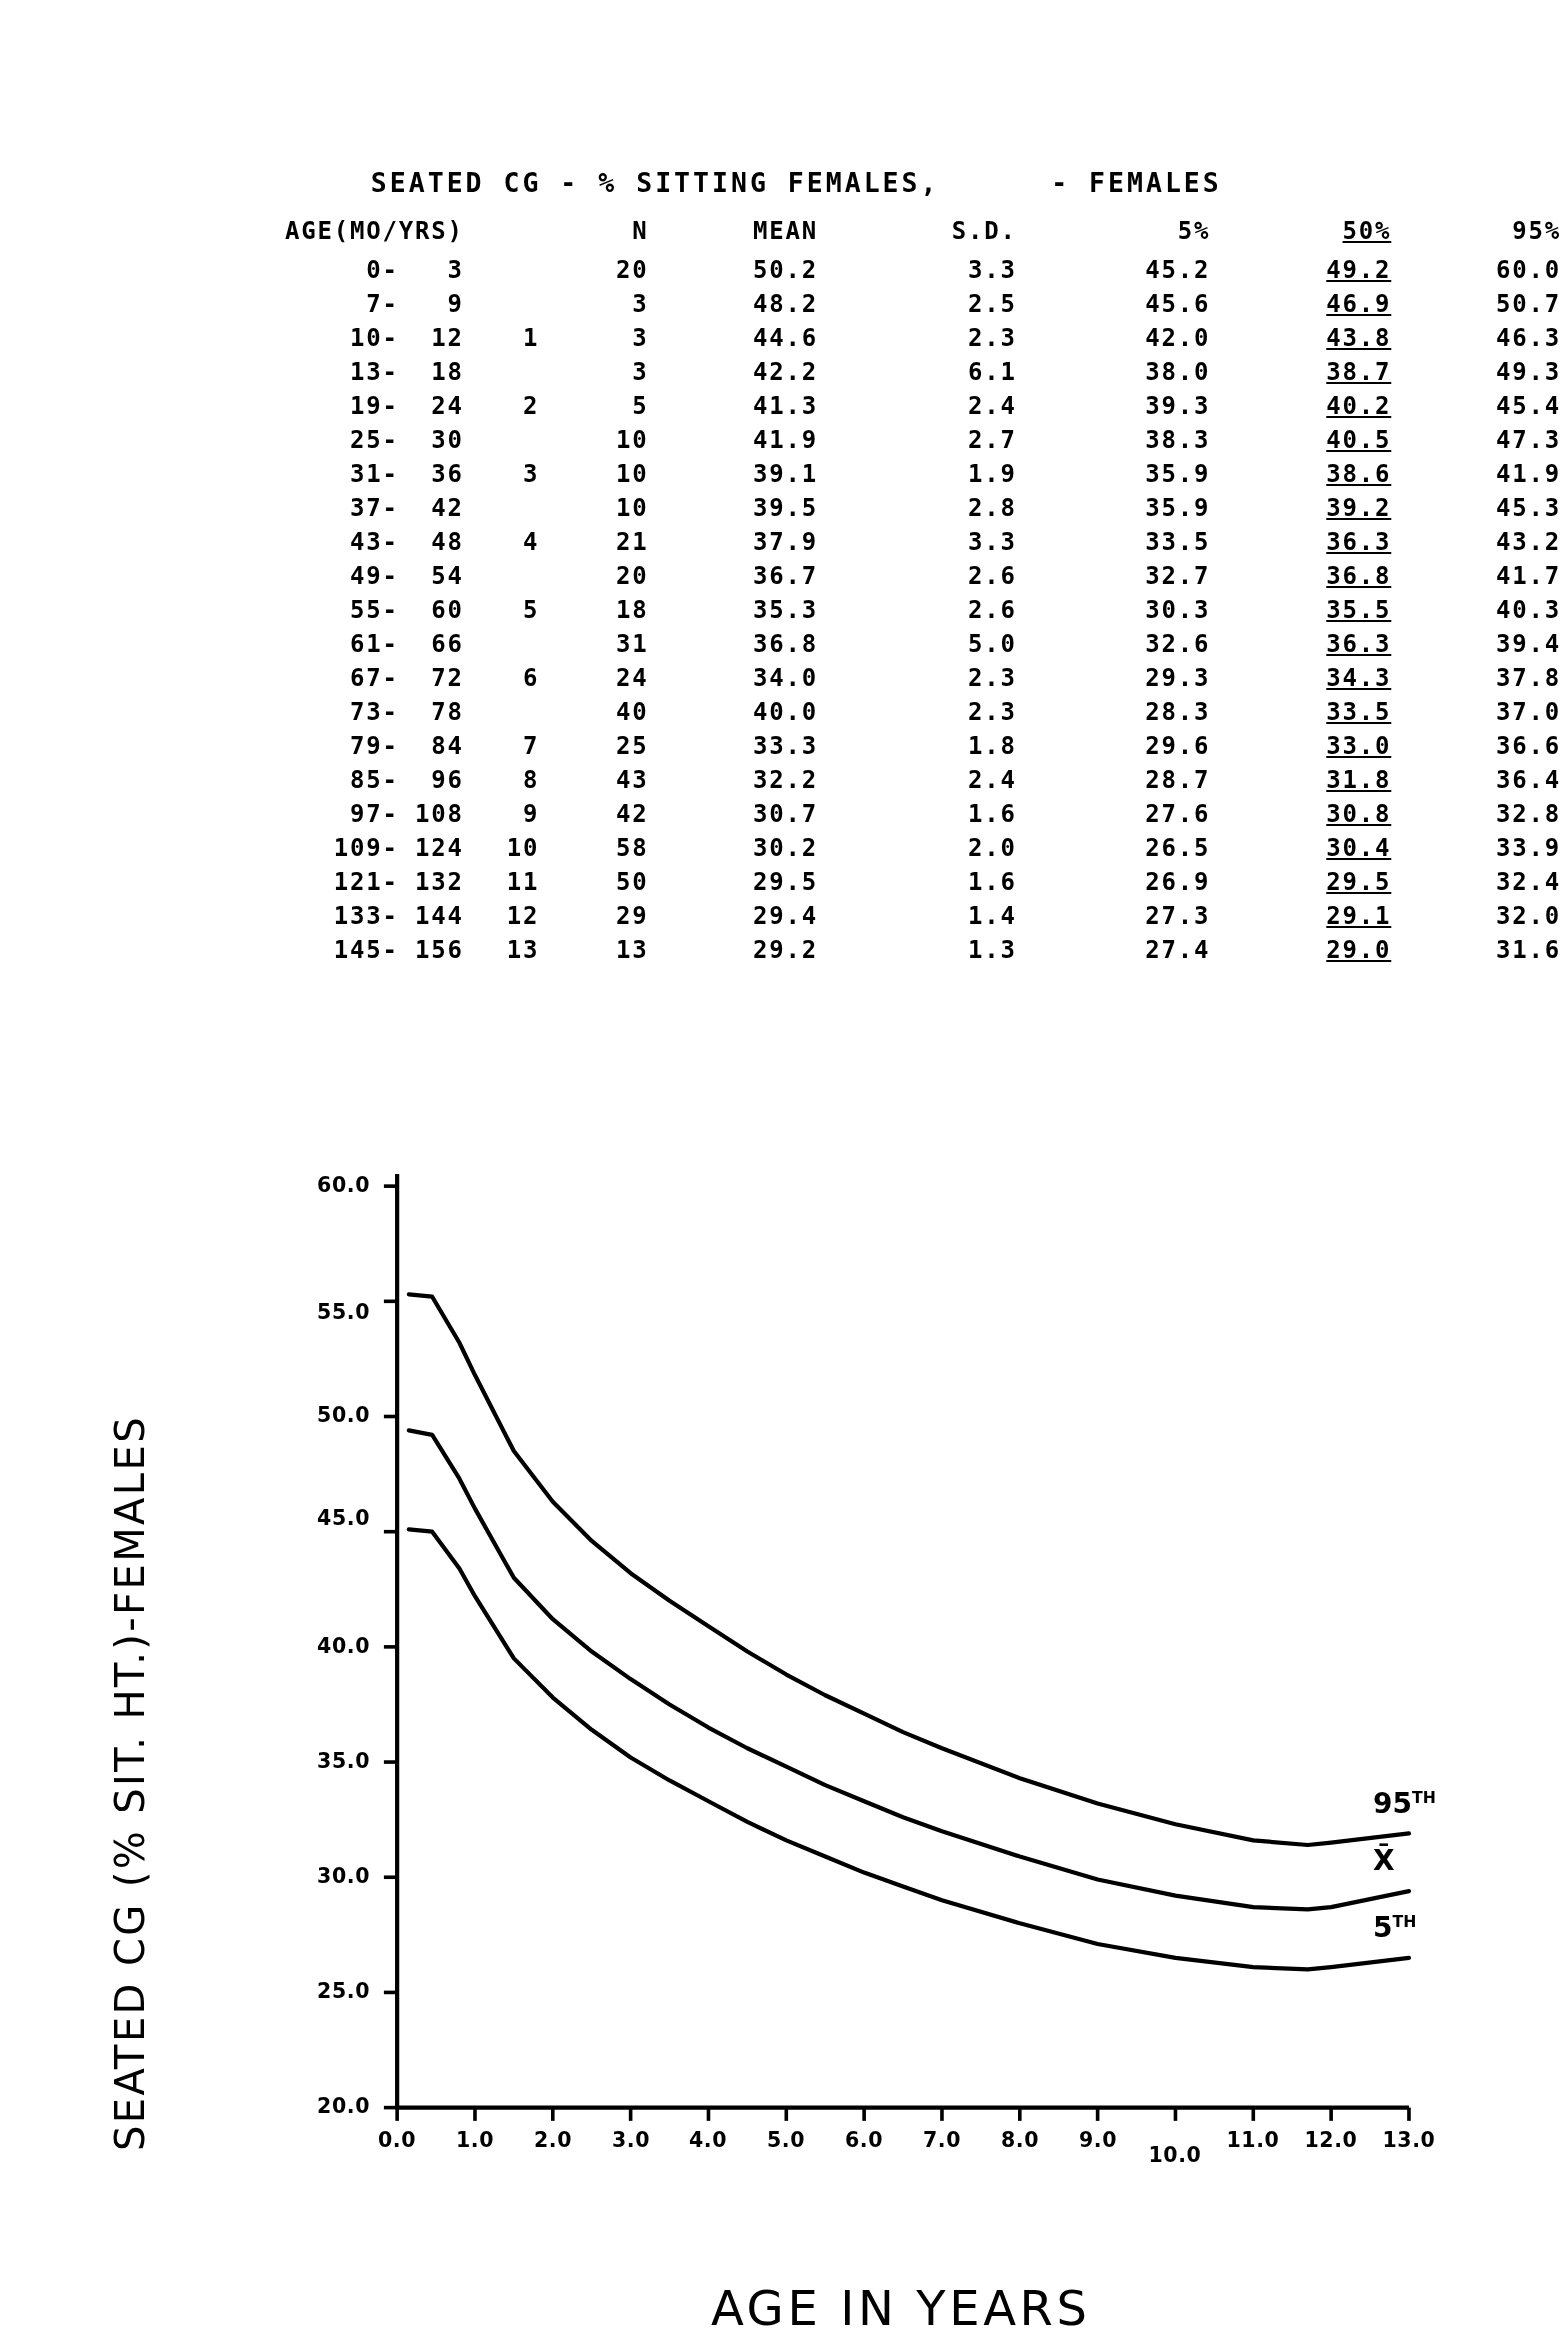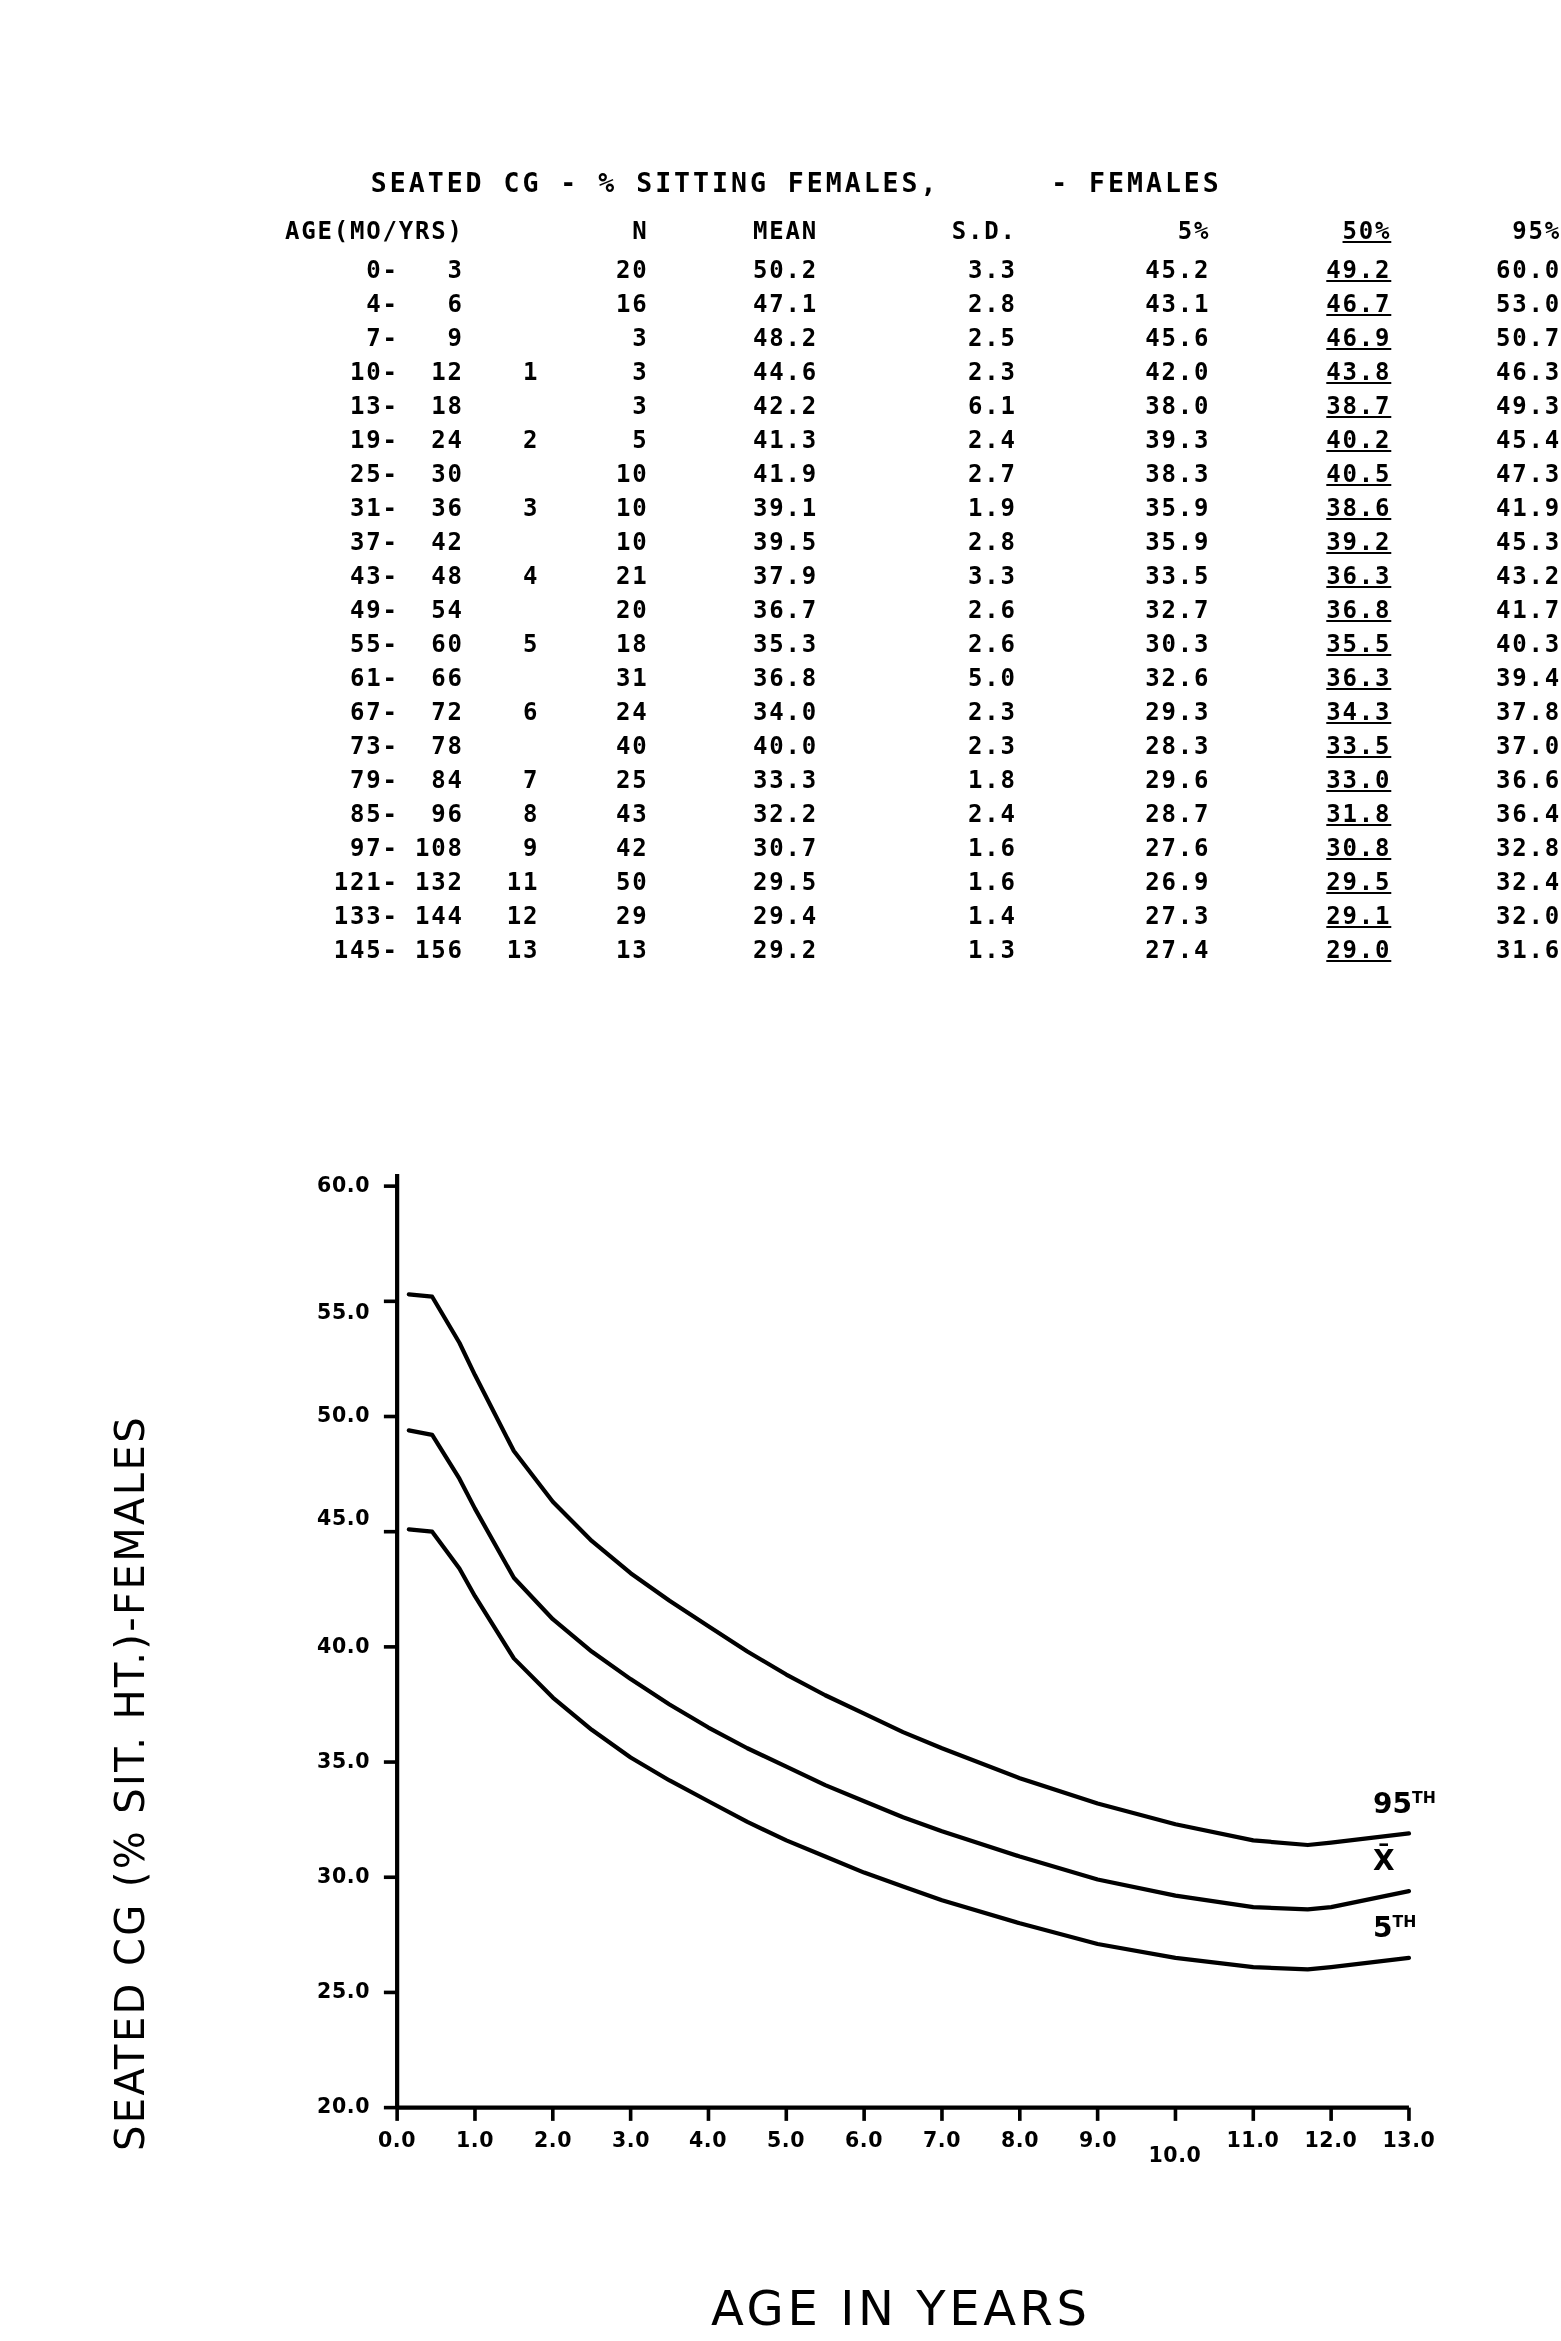--- a/index.html
+++ b/index.html
@@ -164,30 +164,20 @@
             <td class="c-age">  0-   3</td>
             <td class="c-yr"></td>
             <td class="c-n">20</td>
             <td class="c-mean">50.2</td>
             <td class="c-sd">3.3</td>
             <td class="c-p5">45.2</td>
             <td class="c-p50">49.2</td>
             <td class="c-p95">60.0</td>
           </tr>
           <tr>
-            <td class="c-age">  4-   6</td>
-            <td class="c-yr"></td>
-            <td class="c-n">16</td>
-            <td class="c-mean">47.1</td>
-            <td class="c-sd">2.8</td>
-            <td class="c-p5">43.1</td>
-            <td class="c-p50">46.7</td>
-            <td class="c-p95">53.0</td>
-          </tr>
-          <tr>
             <td class="c-age">  7-   9</td>
             <td class="c-yr"></td>
             <td class="c-n">3</td>
             <td class="c-mean">48.2</td>
             <td class="c-sd">2.5</td>
             <td class="c-p5">45.6</td>
             <td class="c-p50">46.9</td>
             <td class="c-p95">50.7</td>
           </tr>
           <tr>
@@ -332,20 +322,30 @@
           </tr>
           <tr>
             <td class="c-age"> 97- 108</td>
             <td class="c-yr">9</td>
             <td class="c-n">42</td>
             <td class="c-mean">30.7</td>
             <td class="c-sd">1.6</td>
             <td class="c-p5">27.6</td>
             <td class="c-p50">30.8</td>
             <td class="c-p95">32.8</td>
+          </tr>
+          <tr>
+            <td class="c-age">109- 124</td>
+            <td class="c-yr">10</td>
+            <td class="c-n">58</td>
+            <td class="c-mean">30.2</td>
+            <td class="c-sd">2.0</td>
+            <td class="c-p5">26.5</td>
+            <td class="c-p50">30.4</td>
+            <td class="c-p95">33.9</td>
           </tr>
           <tr>
             <td class="c-age">121- 132</td>
             <td class="c-yr">11</td>
             <td class="c-n">50</td>
             <td class="c-mean">29.5</td>
             <td class="c-sd">1.6</td>
             <td class="c-p5">26.9</td>
             <td class="c-p50">29.5</td>
             <td class="c-p95">32.4</td>

